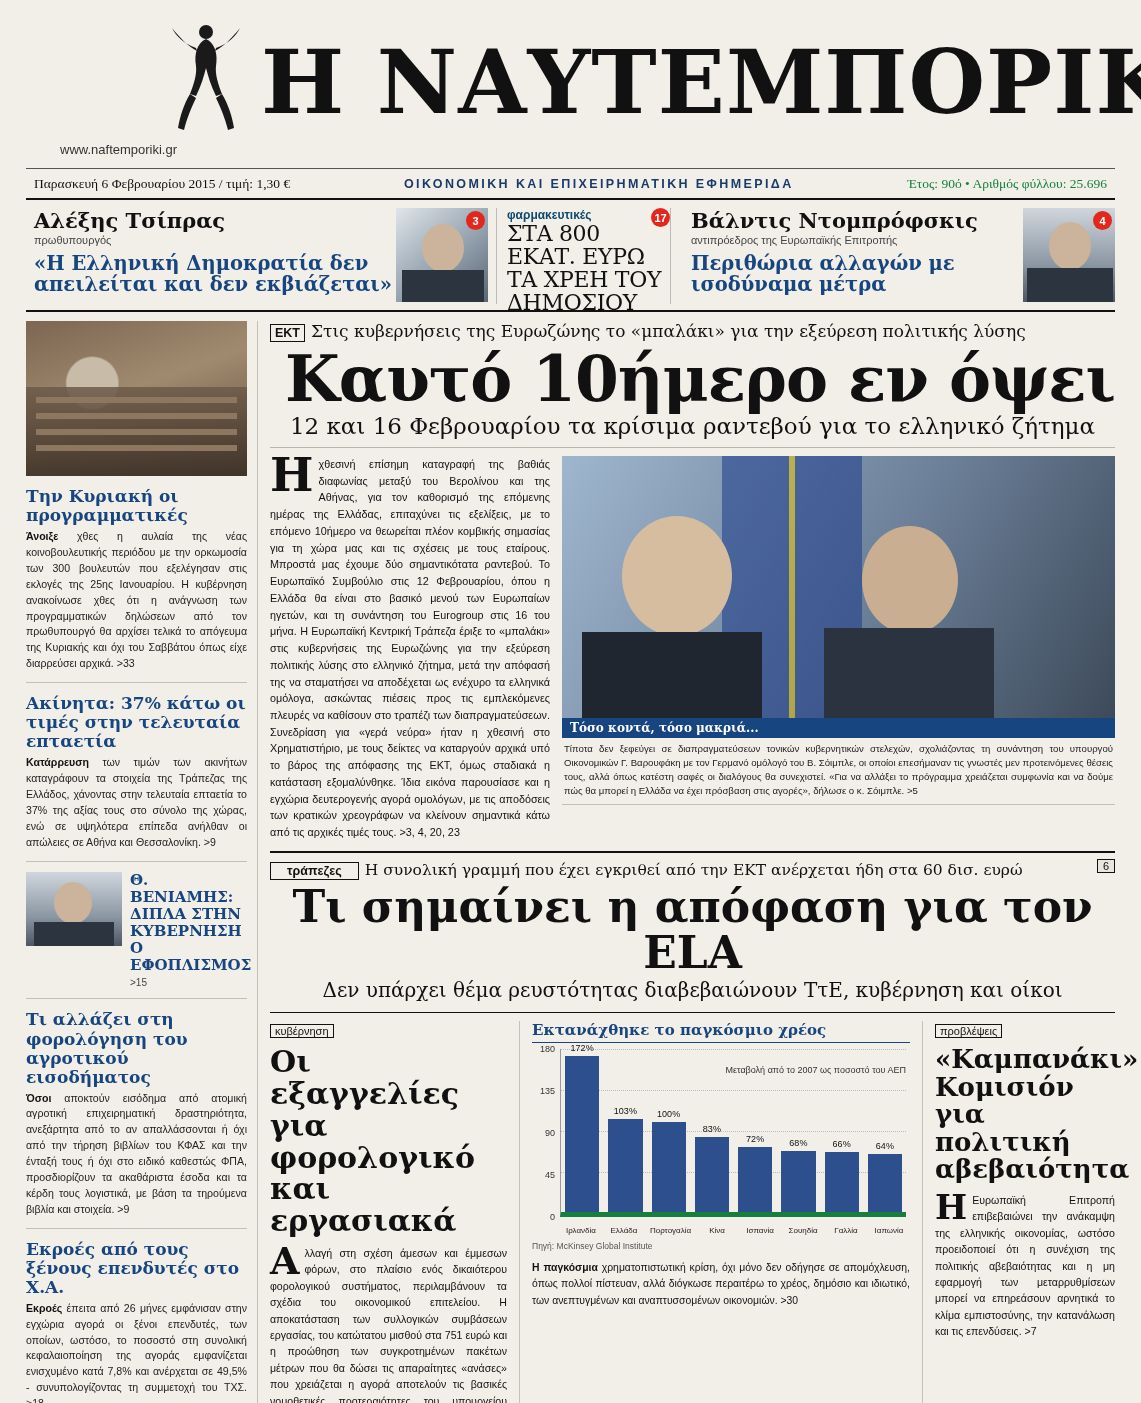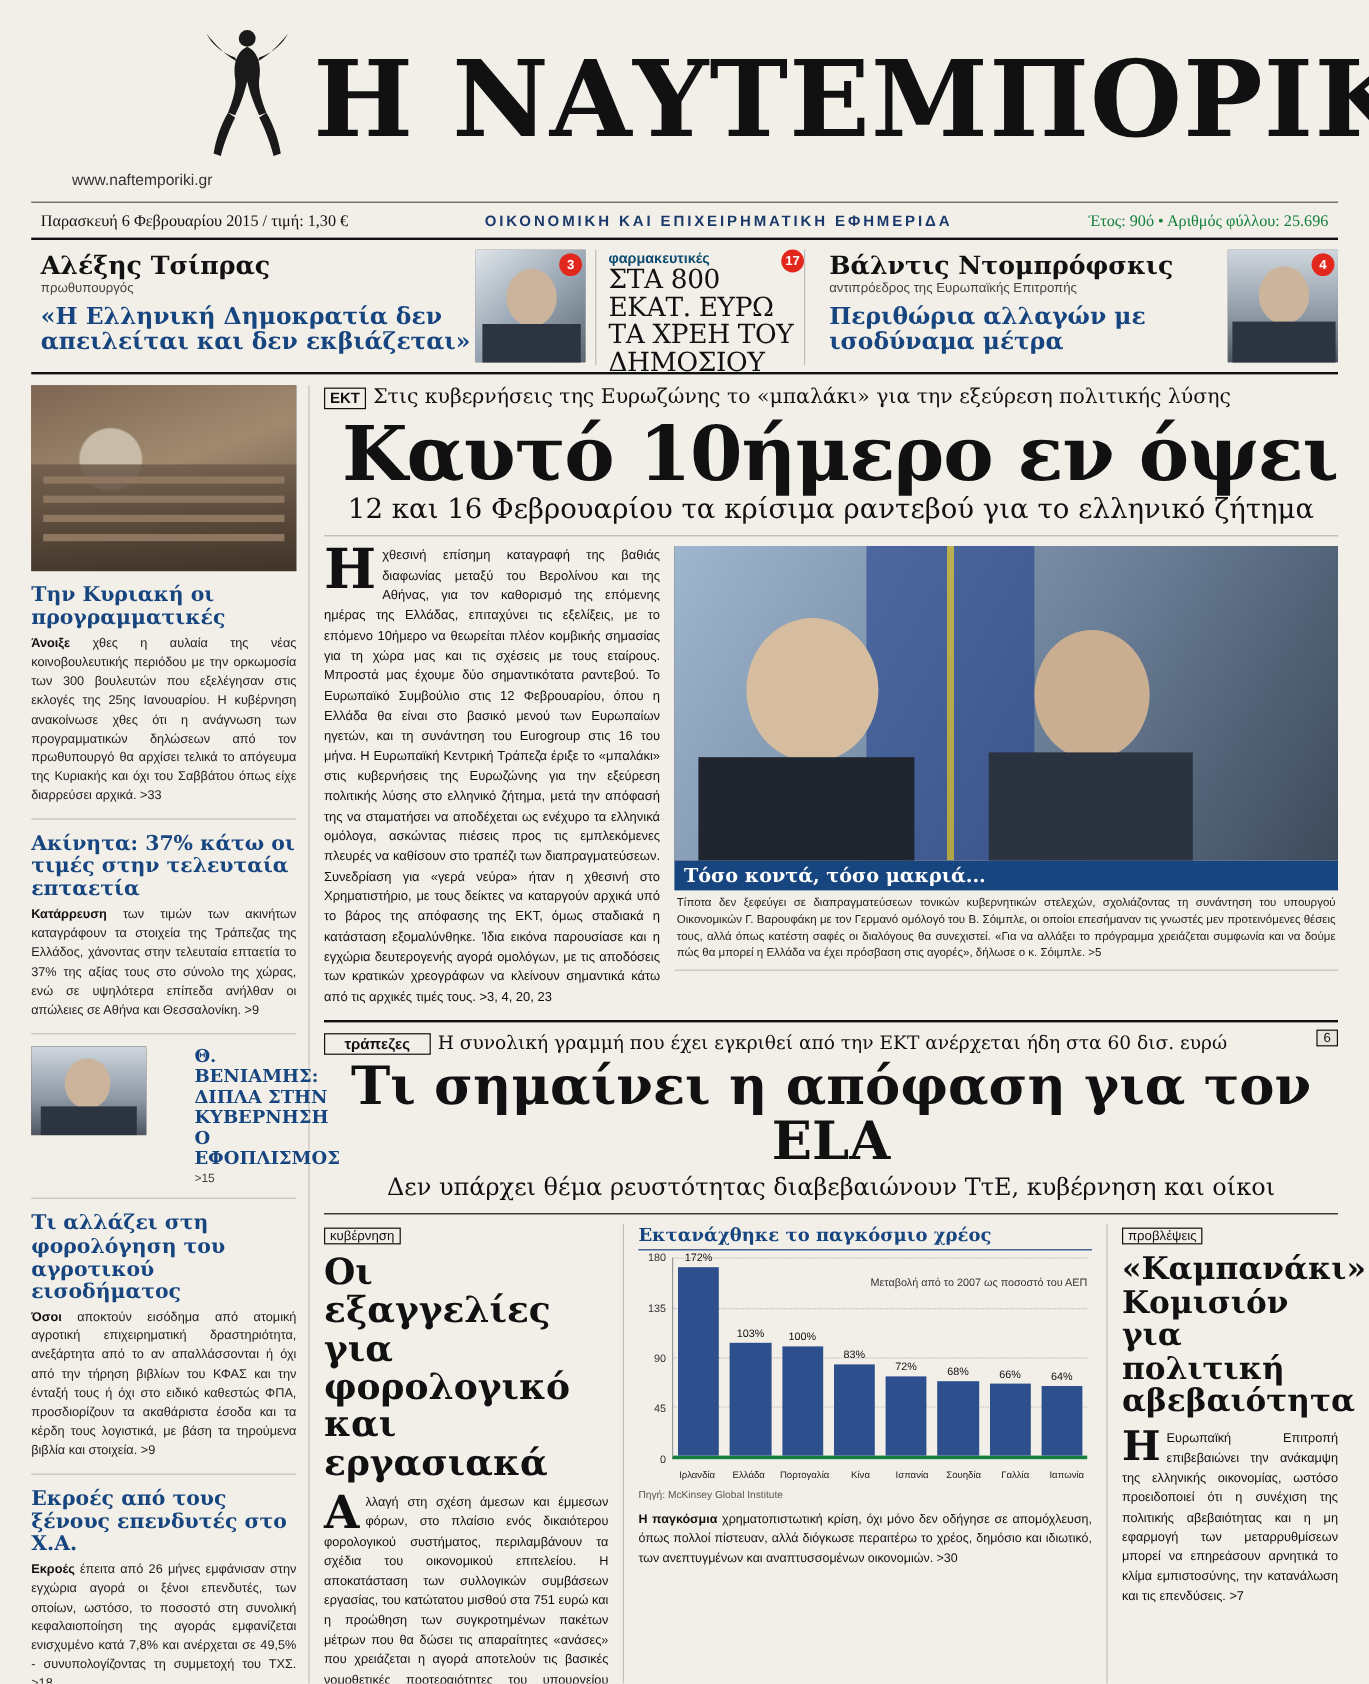--- a/index.html
+++ b/index.html
@@ -82,21 +82,21 @@
   }
   .left-body {
     font-family:"Liberation Sans", sans-serif; font-size:10.6px; line-height:1.5; color:#222;
     margin-top:4px; text-align:justify;
   }
   .left-body b { color:#111; }
   .hr-l { border-top:1px solid #c4c0b8; margin:10px 0 0 0; }
   .veniamis { display:flex; gap:8px; margin-top:10px; align-items:flex-start; }
   .veniamis .ph { width:96px; height:74px; background:#5c5a55; flex:0 0 96px; }
   .veniamis .tx {
-    font-family:"DejaVu Serif", serif; font-weight:bold; font-size:15px; color:#17457f; line-height:1.14;margin-left:32px;
+    font-family:"DejaVu Serif", serif; font-weight:bold; font-size:15px; color:#17457f; line-height:1.14;
   }
   .veniamis .pg { font-family:"Liberation Sans", sans-serif; font-size:10px; color:#444; font-weight:normal; margin-top:3px;}
 
   
   .kicker-row { display:flex; align-items:baseline; gap:6px; font-size:16.5px; }
   .tagbox {
     font-family:"Liberation Sans", sans-serif; font-weight:bold; font-size:12.5px;
     border:1px solid #111; padding:1px 4px; color:#111;
   }
   .kicker-row .ktxt { font-family:"DejaVu Serif", serif; font-size:17px; color:#111; }
@@ -114,21 +114,21 @@
     width:280px; font-family:"Liberation Sans", sans-serif; font-size:10.8px; line-height:1.55; text-align:justify;
   }
   .dropcap {
     float:left; font-family:"DejaVu Serif", serif; font-size:46px; line-height:34px;
     font-weight:bold; padding:2px 5px 0 0;
   }
   .lead-figure { flex:1; }
   .lead-photo { width:100%; height:262px; background:#4b5a6b; position:relative; overflow:hidden; }
   .cap-head {
     background:#17457f; color:#fff; font-family:"DejaVu Serif", serif; font-weight:bold;
-    font-size:16px; padding:3px 8px;
+    font-size:12px; padding:3px 8px;
   }
   .cap-body {
     font-family:"Liberation Sans", sans-serif; font-size:9.6px; line-height:1.45; color:#222;
     border-bottom:1px solid #c4c0b8; padding:4px 2px 6px 2px; text-align:justify;
   }
 
   .section-rule { border-top:2px solid #111; margin-top:10px; }
 
   
   .ela { margin-top:8px; position:relative; }
@@ -161,21 +161,21 @@
   .chart-title {
     font-family:"DejaVu Serif", serif; font-weight:bold; font-size:15px; color:#17457f;
     border-bottom:1px solid #17457f; padding-bottom:3px;
   }
   .chart-area { position:relative; height:190px; margin-top:6px; }
   .chart-note {
     position:absolute; right:4px; top:16px; font-family:"Liberation Sans", sans-serif; font-size:9px; color:#333;
   }
   .yaxis { position:absolute; left:0; top:0; bottom:22px; width:26px; font-family:"Liberation Sans", sans-serif; font-size:9px; color:#333;}
   .yaxis span { position:absolute; right:3px; transform:translateY(-50%);}
-  .plot { position:absolute; left:28px; right:4px; top:0; bottom:22px; border-left:1px solid #999; border-bottom:3px solid #15803d;text-align:right;}
+  .plot { position:absolute; left:28px; right:4px; top:0; bottom:22px; border-left:1px solid #999; border-bottom:5px solid #15803d;text-align:right;}
   .grid { position:absolute; left:0; right:0; border-top:1px dotted #bbb;}
   .bars { position:absolute; left:4px; right:4px; bottom:0; top:0; display:flex; align-items:flex-end; gap:9px;}
   .bar { flex:1; background:#2d4f8e; position:relative;}
   .bar .v { position:absolute; top:-13px; left:50%; transform:translateX(-50%); font-family:"Liberation Sans", sans-serif; font-size:9px; color:#111;}
   .xlabels { position:absolute; left:32px; right:4px; bottom:4px; display:flex; gap:9px; }
   .xlabels div { flex:1; text-align:center; font-family:"Liberation Sans", sans-serif; font-size:8px; color:#222;}
   .src { font-family:"Liberation Sans", sans-serif; font-size:8.5px; color:#555; margin-top:2px;}
   .chart-cap { font-family:"Liberation Sans", sans-serif; font-size:10.4px; line-height:1.55; text-align:justify; margin-top:9px;}
   .chart-cap b { }
 

